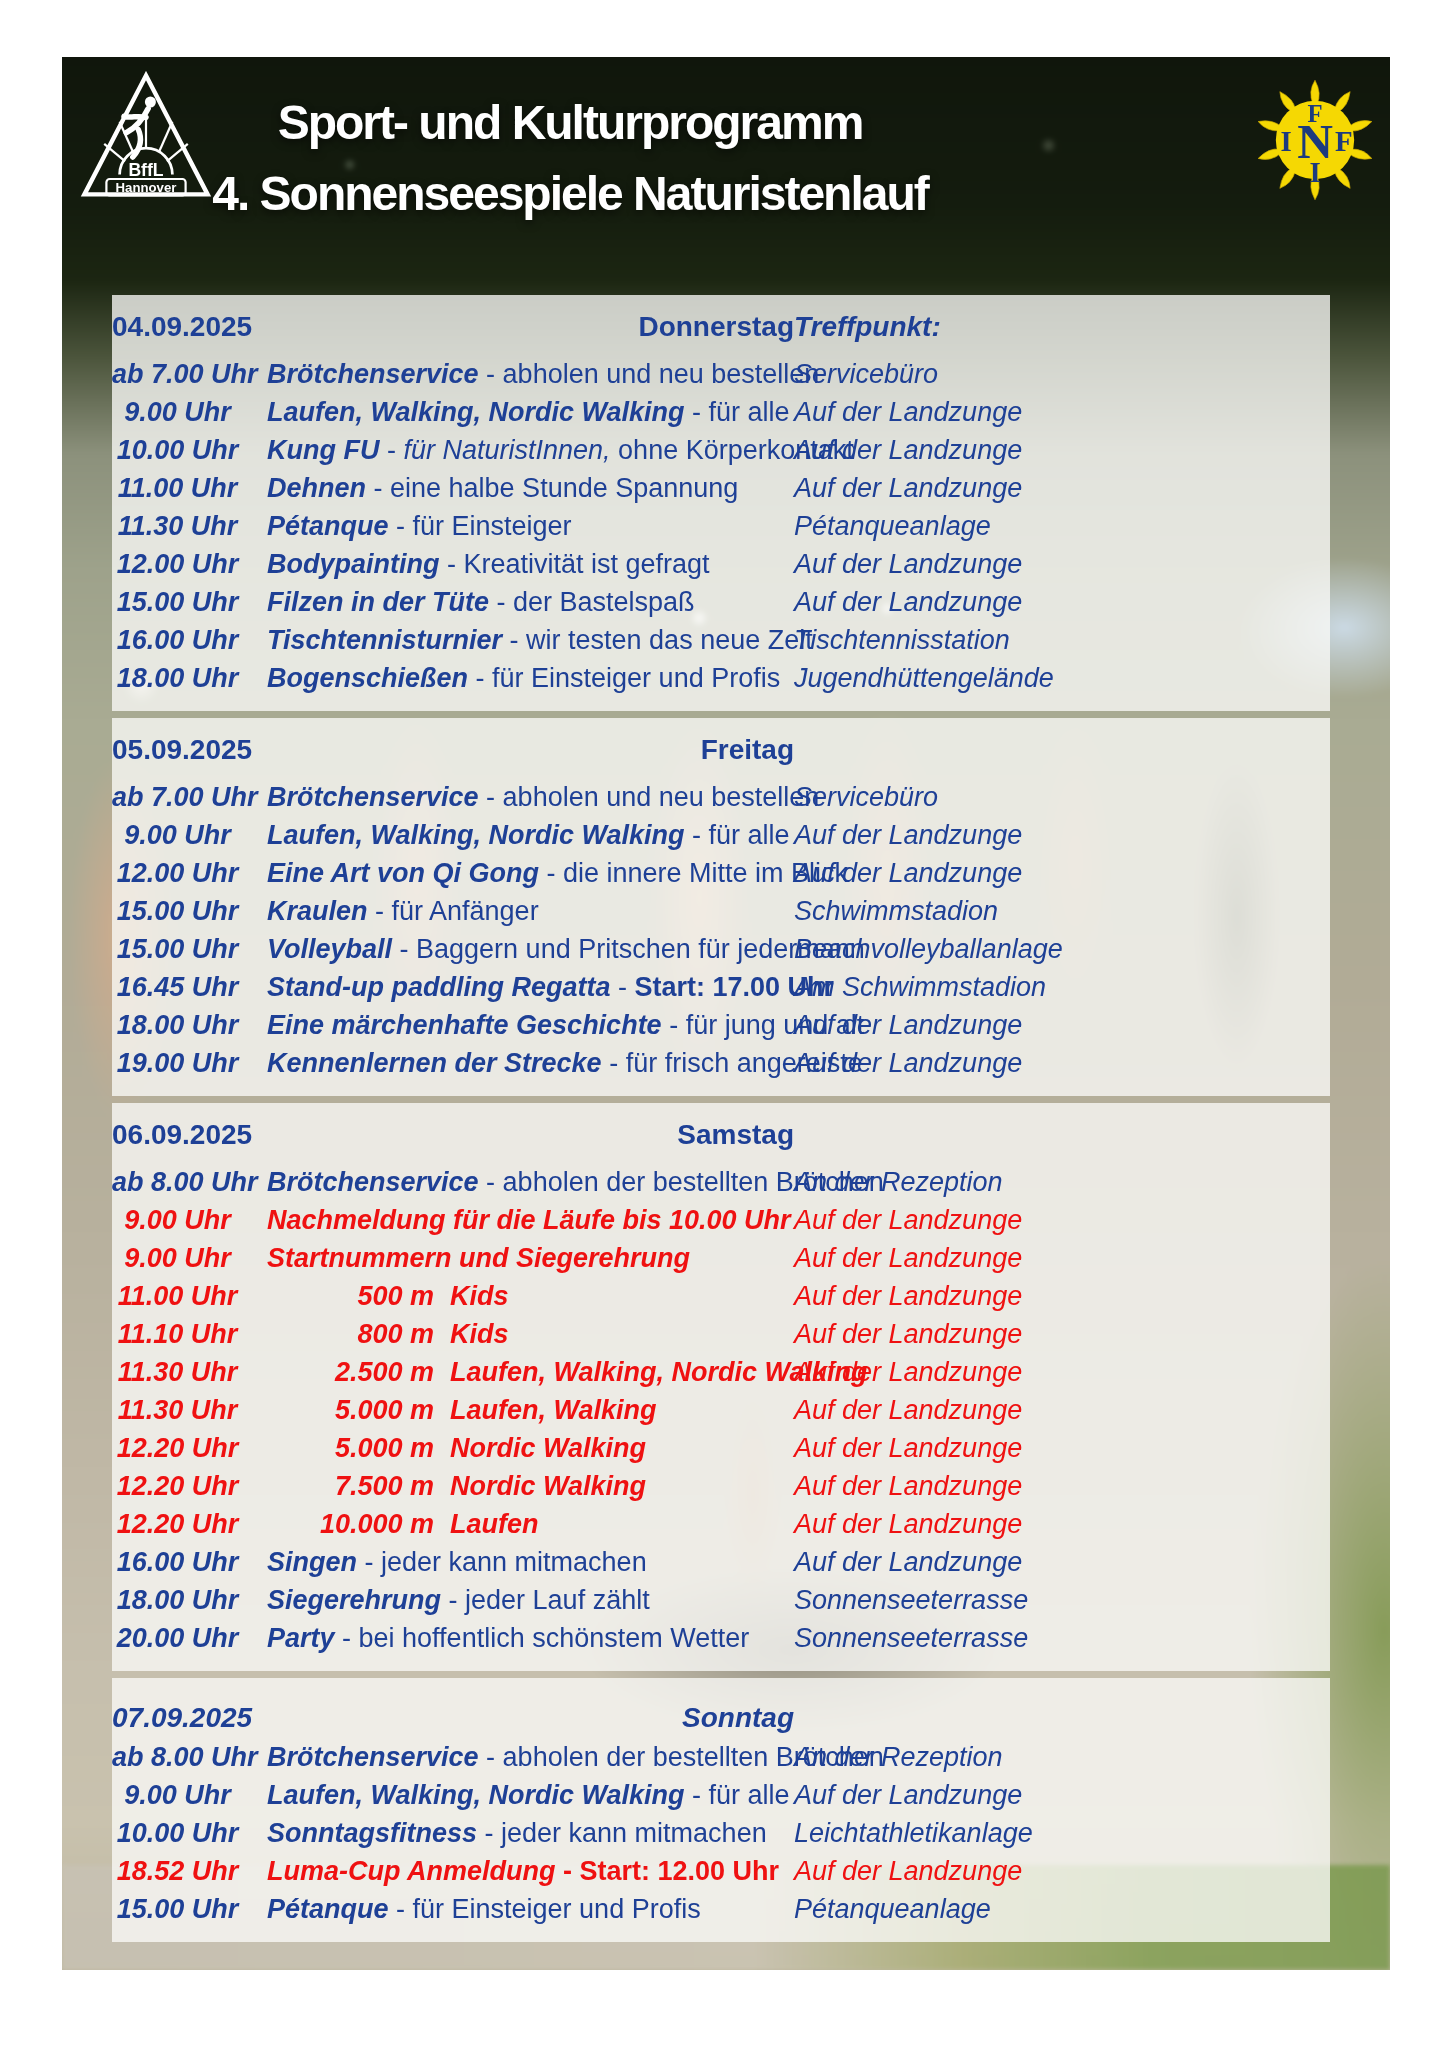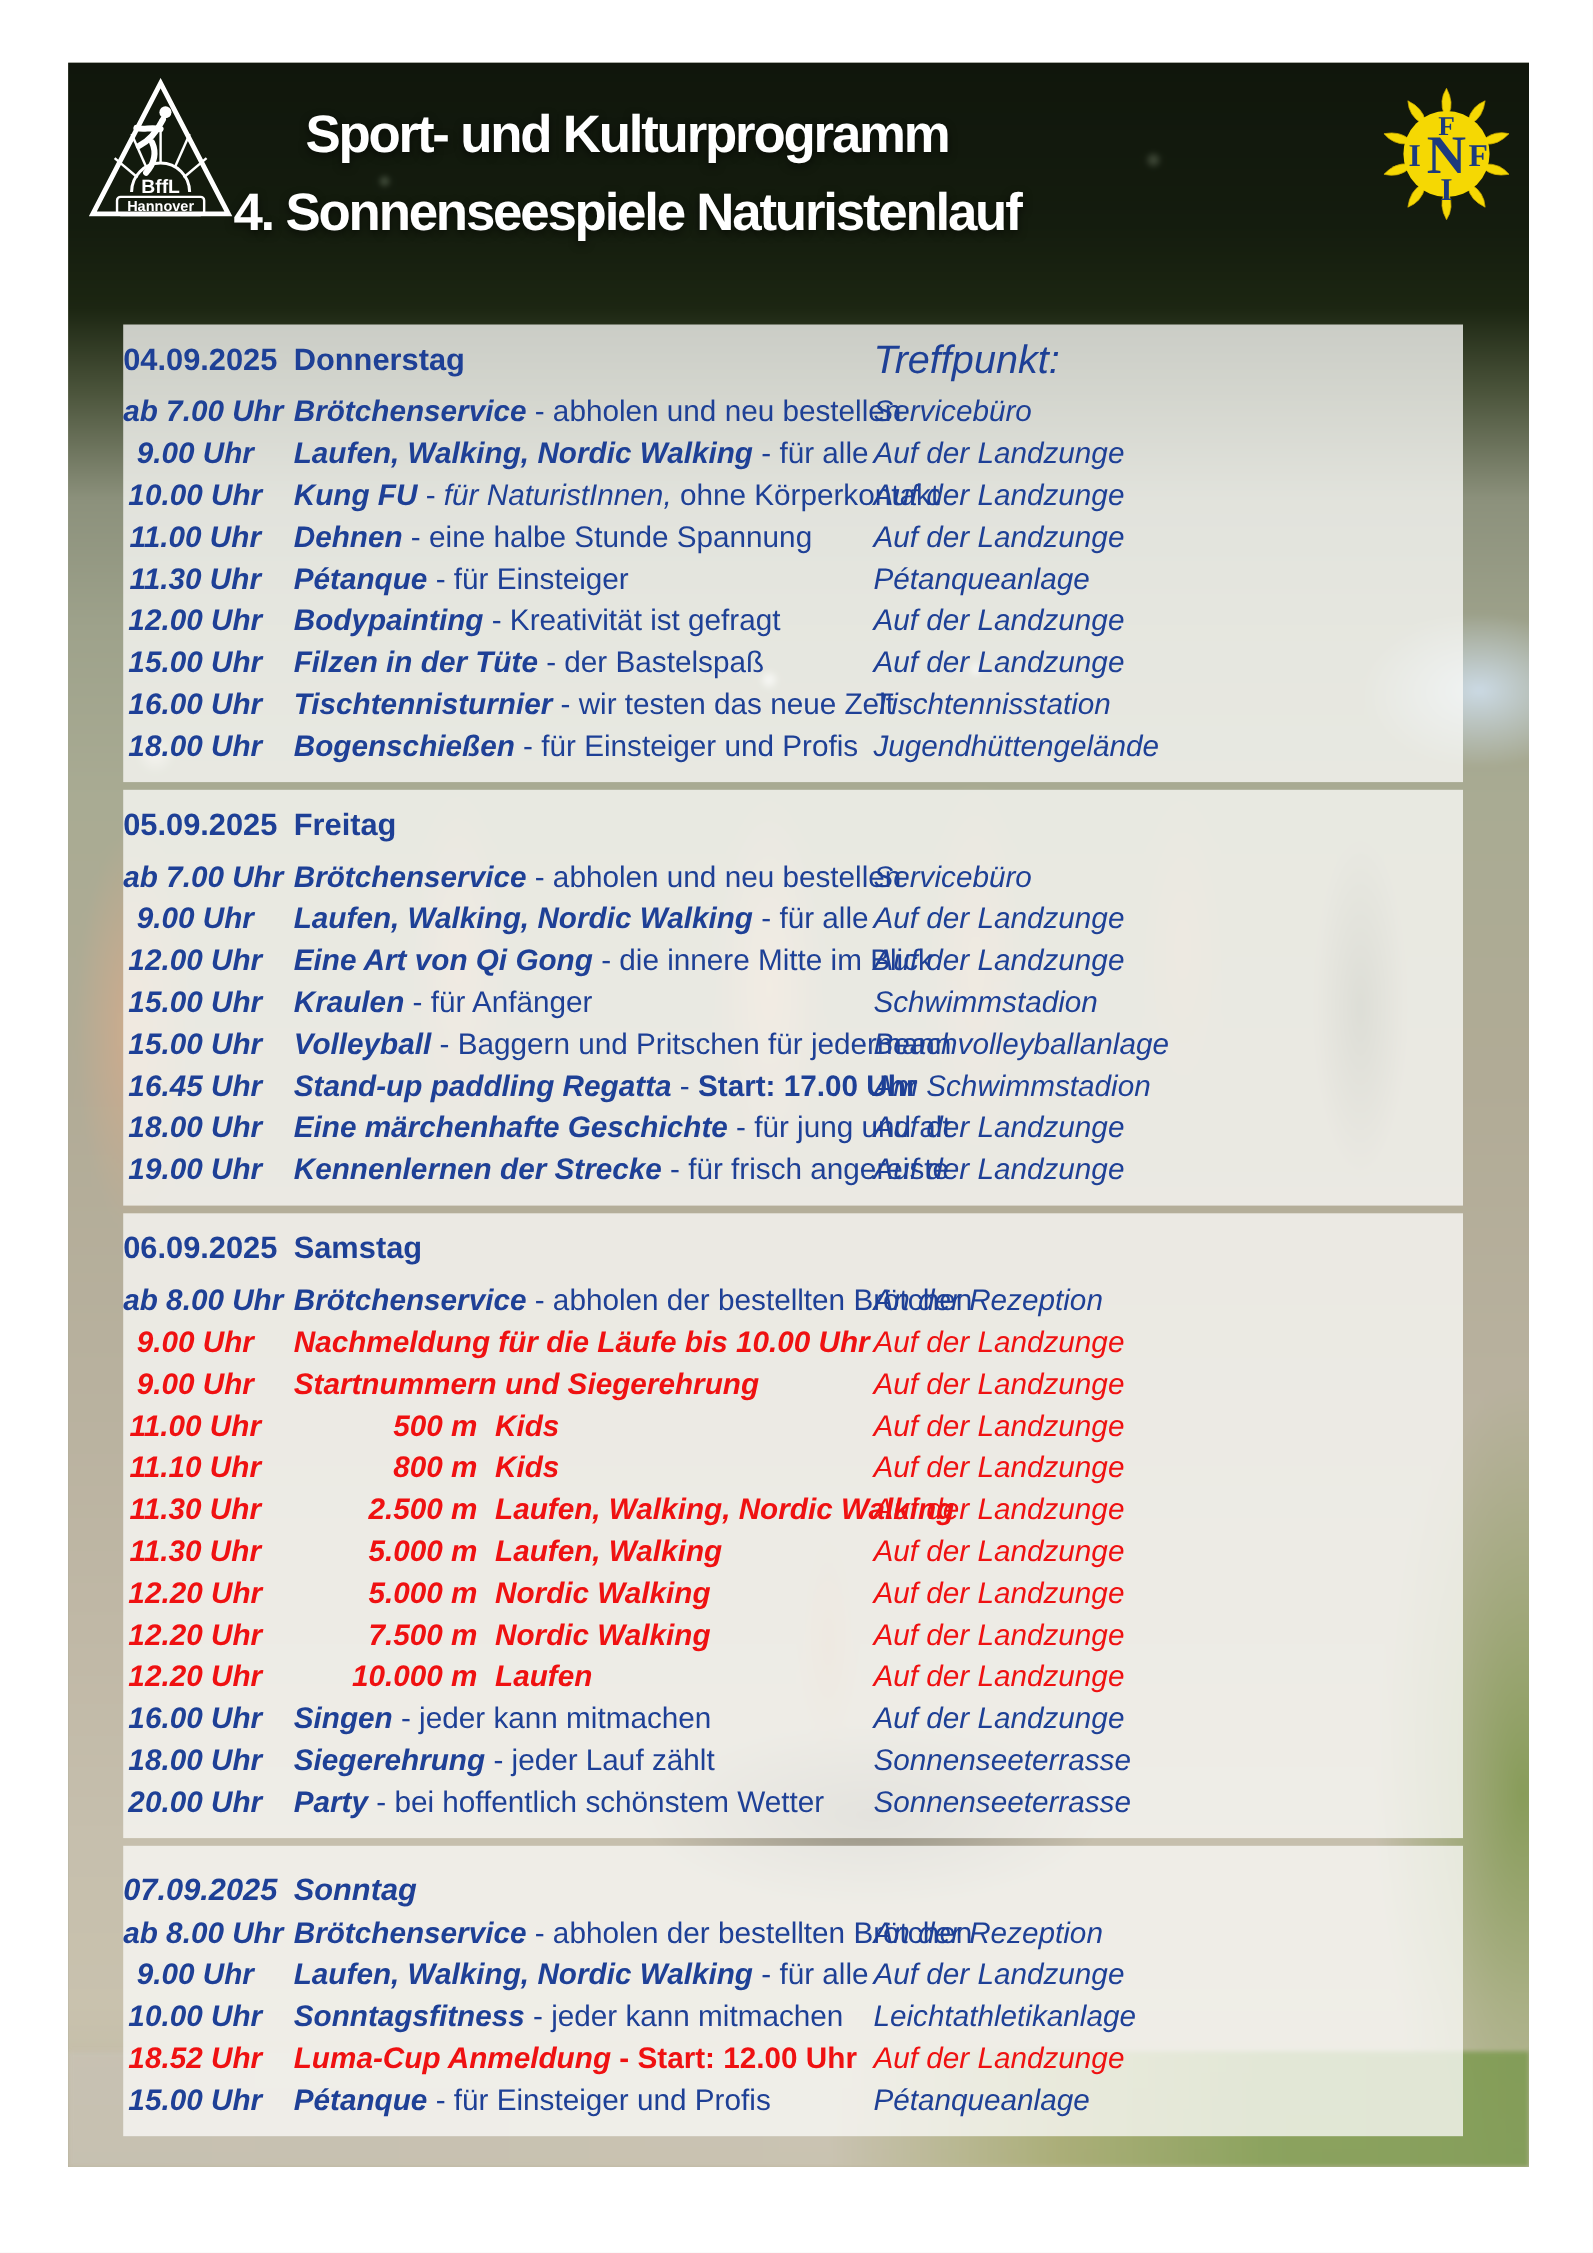--- a/index.html
+++ b/index.html
@@ -58,22 +58,22 @@
     position:absolute;left:50px;top:238px;width:1218px;
     display:flex;flex-direction:column;gap:7px;
   }
   .section{background:var(--panel);padding:10px 0 14px 0;}
   .row{
     display:grid;grid-template-columns:155px 527px 1fr;
     height:38px;align-items:center;color:var(--blue);font-size:27px;white-space:nowrap;
   }
   .cell.time{text-align:center;padding-right:24px;font-weight:bold;font-style:italic;}
   .header-row .time{font-style:normal;font-size:28px;}
-  .header-row .day{font-weight:bold;font-size:28px;}
-  .header-row .place{font-weight:normal;font-style:normal;font-size:36px;}
+  .header-row .day{font-weight:bold;font-size:28px;text-align:right;}
+  .header-row .place{font-weight:bold;font-style:normal;font-size:28px;}
   .header-row{height:44px;margin-bottom:6px;}
   .italic-header .time,.italic-header .day{font-style:italic;margin-top:14px;}
   .cell.place{font-style:italic;}
   .seg-event{font-weight:bold;font-style:italic;}
   .seg-plain{font-weight:normal;}
   .seg-em{font-style:italic;}
   .seg-strong{font-weight:bold;}
   .seg-dist{font-weight:bold;font-style:italic;display:inline-block;width:167px;text-align:right;margin-right:16px;}
   .row.red{color:var(--red);}
 </style>

